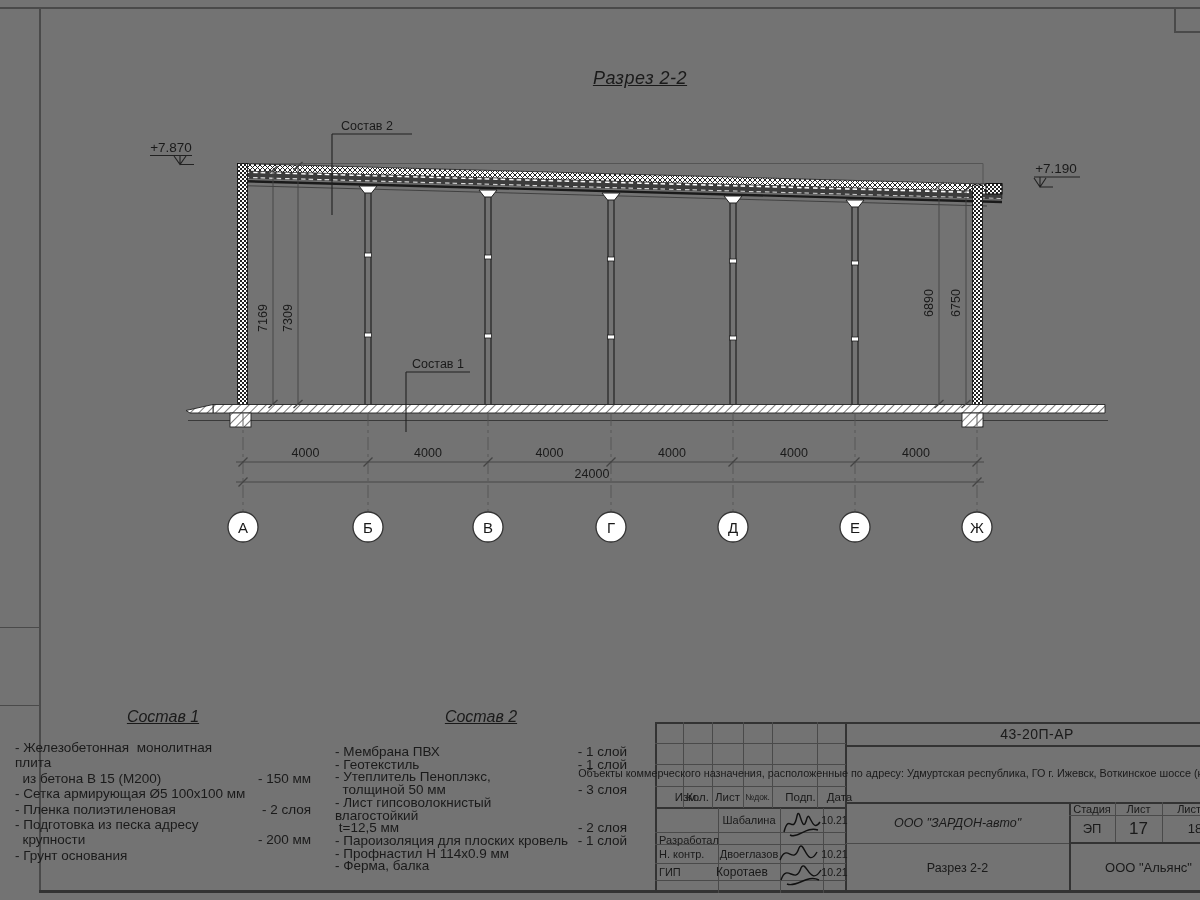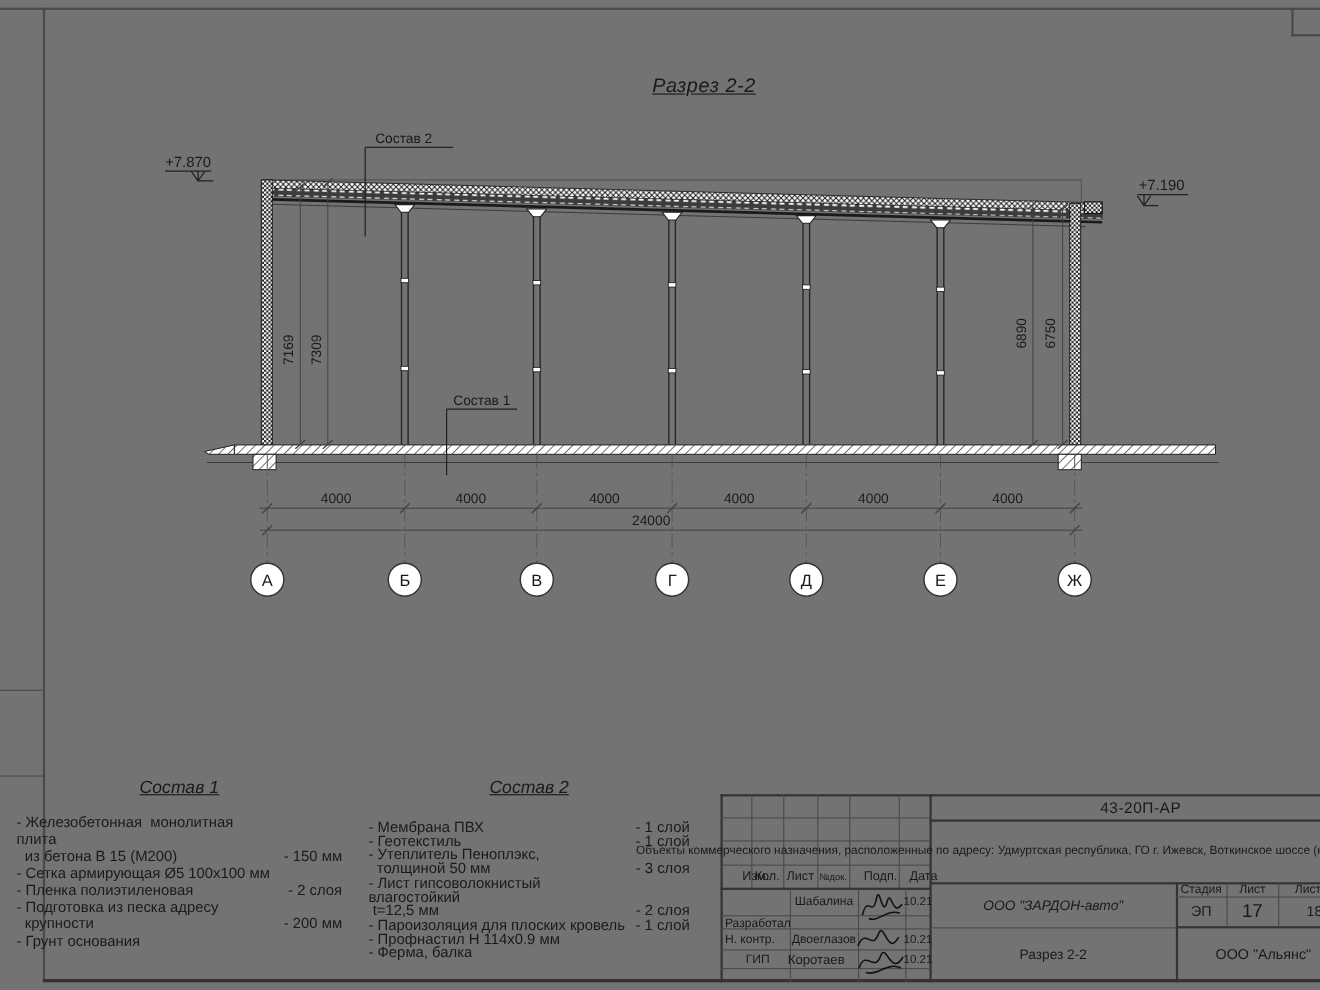--- a/index.html
+++ b/index.html
@@ -314,21 +314,21 @@
     <div class="cell" style="left:88px;top:64px;width:29px;height:21px;font-size:8.5px;">№док.</div>
     <div class="cell" style="left:117px;top:64px;width:45px;height:21px;font-size:11.5px;padding-left:12px;">Подп.</div>
     <div class="cell" style="left:162px;top:64px;width:29px;height:21px;font-size:11.5px;padding-left:16px;">Дата</div>
 
     <div class="cell" style="left:2px;top:85px;width:60px;height:25px;font-size:11px;justify-content:flex-start;padding-left:2px;margin-top:20px;">Разработал</div>
     <div class="cell" style="left:63px;top:85px;width:62px;height:25px;font-size:11px;">Шабалина</div>
     <div class="cell" style="left:168px;top:85px;width:23px;height:25px;font-size:10.5px;">10.21</div>
     <div class="cell" style="left:2px;top:122px;width:60px;height:19px;font-size:11px;justify-content:flex-start;padding-left:2px;">Н. контр.</div>
     <div class="cell" style="left:63px;top:122px;width:62px;height:19px;font-size:11px;">Двоеглазов</div>
     <div class="cell" style="left:168px;top:122px;width:23px;height:19px;font-size:10.5px;">10.21</div>
-    <div class="cell" style="left:2px;top:141px;width:60px;height:17px;font-size:11px;justify-content:flex-start;padding-left:2px;margin-left:19px;">ГИП</div>
+    <div class="cell" style="left:2px;top:141px;width:60px;height:17px;font-size:11px;justify-content:flex-start;padding-left:2px;">ГИП</div>
     <div class="cell" style="left:56px;top:141px;width:62px;height:17px;font-size:12px;">Коротаев</div>
     <div class="cell" style="left:168px;top:141px;width:23px;height:17px;font-size:10.5px;">10.21</div>
 
     <svg class="abs" style="left:127px;top:86px;" width="40" height="32" viewBox="0 0 40 32">
       <path d="M2,24 C7,4 11,28 15,8 C18,-4 20,30 25,10 C28,2 30,26 38,14 M8,27 C16,31 24,18 36,22" fill="none" stroke="#111" stroke-width="1.4"></path>
     </svg>
     <svg class="abs" style="left:122px;top:118px;" width="46" height="48" viewBox="0 0 46 48">
       <path d="M3,20 C10,2 16,26 22,8 C27,-2 30,30 40,12 M4,40 C10,22 18,46 24,28 C29,18 33,48 44,30 M10,44 C20,48 30,34 42,40" fill="none" stroke="#111" stroke-width="1.4"></path>
     </svg>
 

